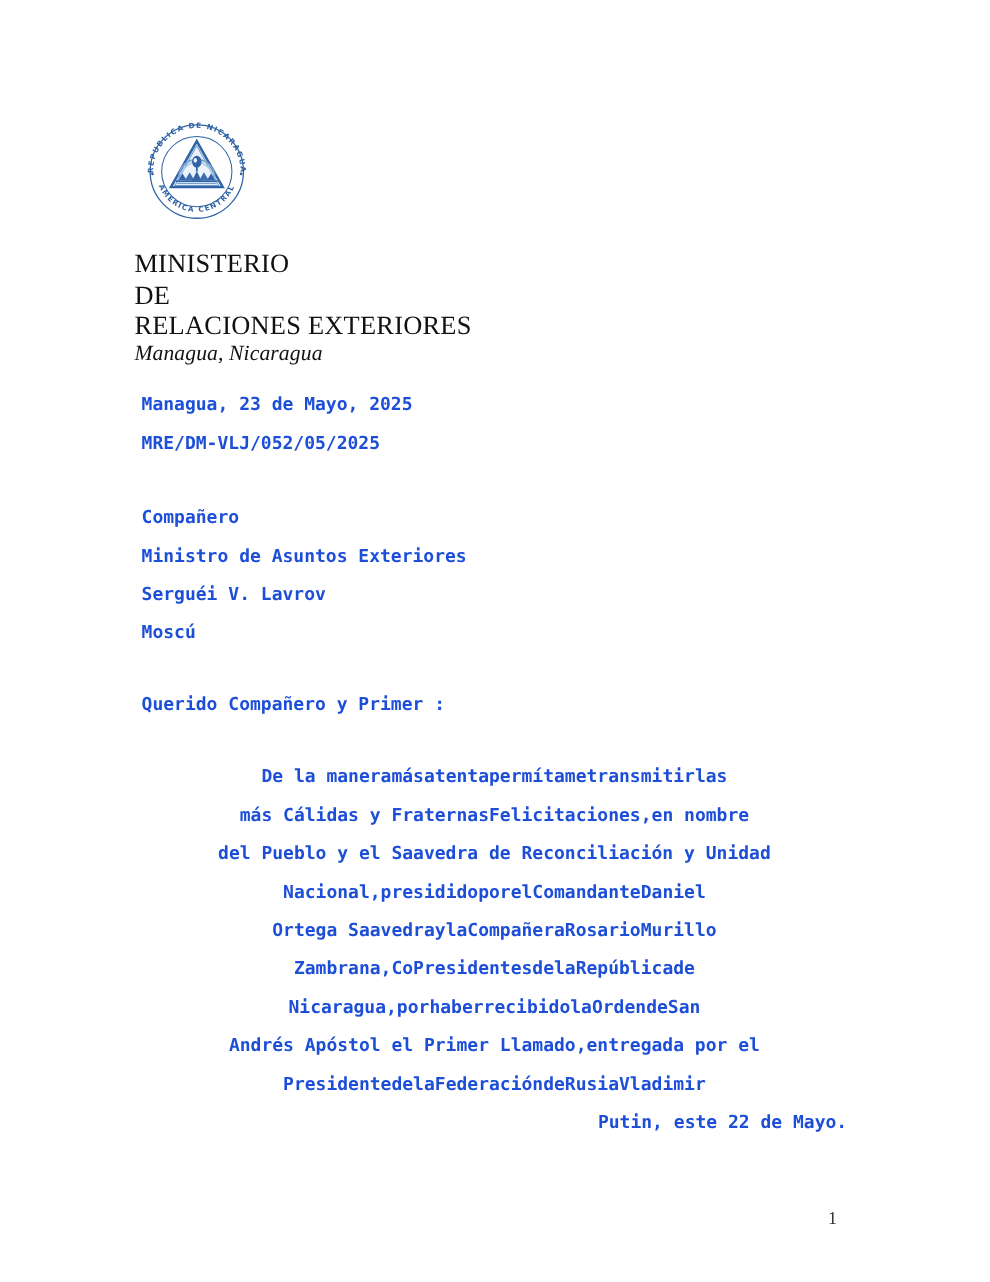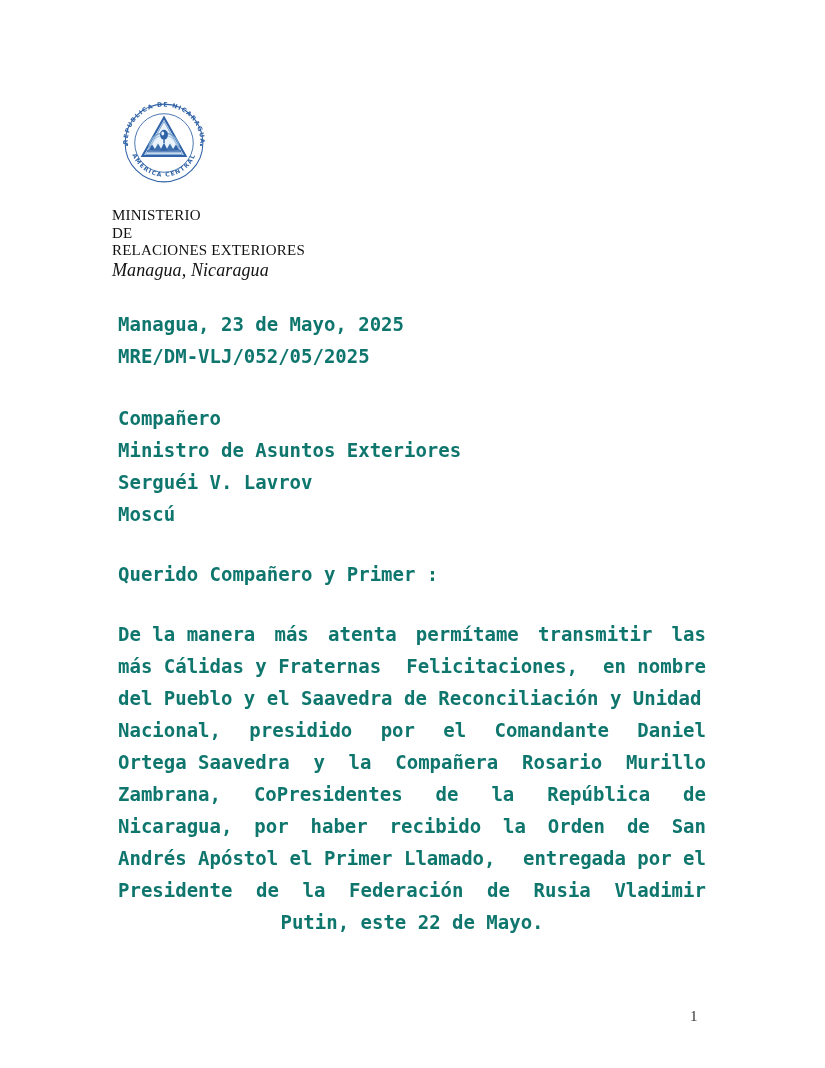--- a/index.html
+++ b/index.html
@@ -38,41 +38,41 @@
 
   .emblem-svg { display: block; }
 
   .ministry-block {
     margin-top: 16px;
     font-family: "Liberation Serif", serif;
     color: #111111;
     line-height: 1.17;
   }
   .ministry-line {
-    font-size: 15px;
+    font-size: 22px;
     letter-spacing: 0.2px;
     white-space: pre;
   }
   .ministry-city {
     font-size: 18px;
     letter-spacing: 0.1px;
     white-space: pre;
     font-style: italic;
   }
 
   
   .doc-body {
     position: absolute;
     left: 118px;
-    top: 308px;
+    top: 321px;
     width: 588px;
     font-family: "DejaVu Sans Mono", "Liberation Mono", monospace;
     font-weight: 700;
-    font-size: 19px;
-    color: #0f766e;
+    font-size: 15px;
+    color: #1d4ed8;
     letter-spacing: 0px;
   }
 
   .tw-line {
     line-height: 32px;
     white-space: pre-wrap;
   }
 
   .block-gap { height: 30px; }
   .block-gap-sm { height: 28px; }
@@ -80,26 +80,26 @@
   .para {
     text-align: justify;
     text-align-last: left;
     line-height: 32px;
     hyphens: none;
   }
 
   
   .jline {
     display: flex;
-    justify-content: space-between;
+    justify-content: center;
     line-height: 32px;
     white-space: pre;
   }
   .jline.last {
-    justify-content: center;
+    justify-content: flex-end;
   }
   .jline > span { white-space: pre; }
 
   
   .page-number {
     position: absolute;
     left: 690px;
     top: 1008px;
     font-family: "Liberation Serif", serif;
     font-size: 15px;

